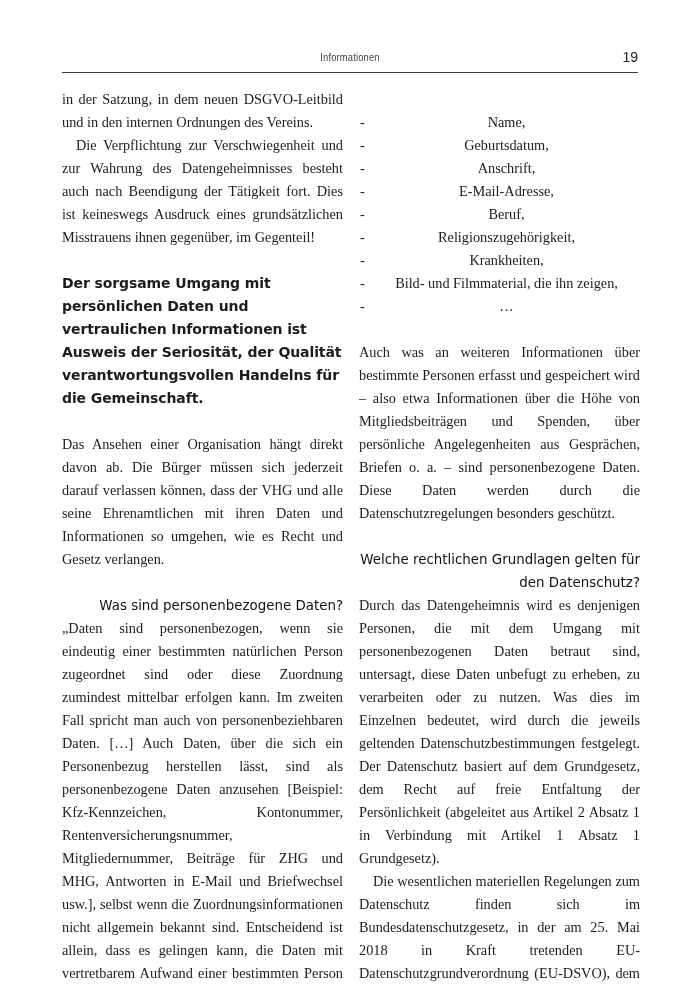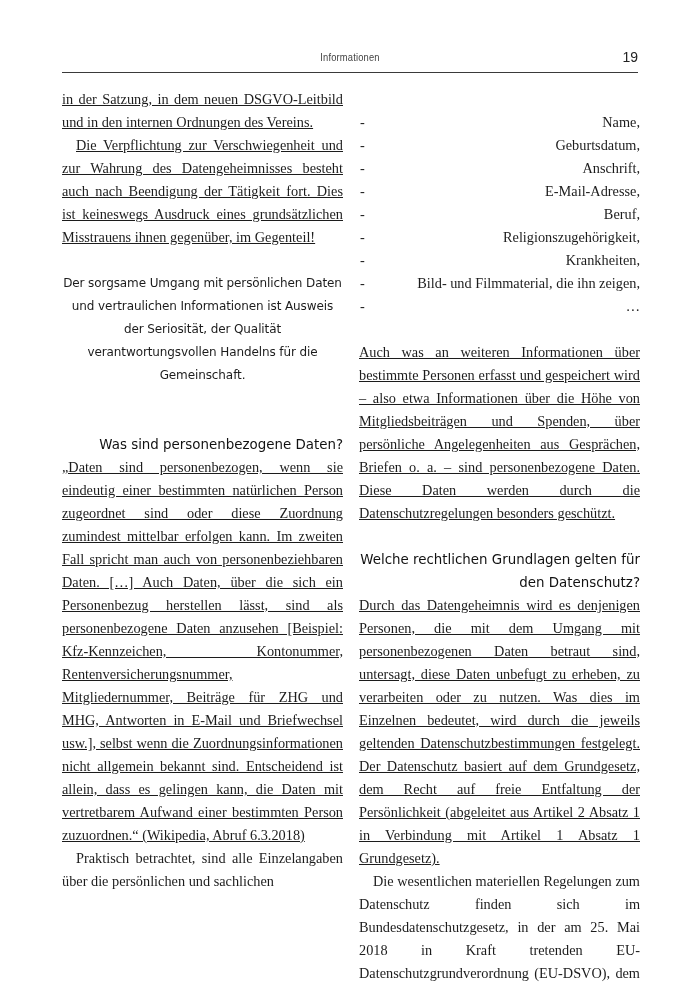--- a/index.html
+++ b/index.html
@@ -7,43 +7,44 @@
   .page { position: absolute; left: 0; top: 0; width: 700px; height: 988px; }
   .running-head { position: absolute; left: 62px; top: 50px; width: 576px; height: 22px; border-bottom: 1px solid #3a3a3a; }
   .running-title { position: absolute; left: 0; right: 0; top: 1px; text-align: center; font-family: "Liberation Sans", sans-serif; font-size: 11px; color: #444; letter-spacing: 0.2px; transform: scaleX(0.85); }
   .page-number { position: absolute; right: 0; top: -1px; font-family: "Liberation Sans", sans-serif; font-size: 14px; color: #222; margin-left: 16px; }
   .col { position: absolute; top: 88px; width: 281px; font-family: "Liberation Serif", serif; font-size: 14.3px; line-height: 23px; text-align: justify; hyphens: manual; }
   .col-left { left: 62px; }
   .col-right { left: 359px; }
   .col p { margin: 0; }
   .indent { text-indent: 14px; }
   .gap { height: 23px; }
-  .bold-note { font-family: "DejaVu Sans", sans-serif; font-weight: normal; font-size: 12px; line-height: 23px; text-align: center; letter-spacing: -0.1px; }
+  .bold-note { font-family: "DejaVu Sans", sans-serif; font-weight: bold; font-size: 14px; line-height: 23px; text-align: left; letter-spacing: -0.1px; }
   .heading { font-family: "DejaVu Sans", sans-serif; font-size: 13.4px; line-height: 23px; font-weight: normal; margin: 0; text-align: right; color: #111; }
-  .dash-list { list-style: none; margin: 0; padding: 0; text-align: right; }
+  .dash-list { list-style: none; margin: 0; padding: 0; text-align: center; }
   .dash-list li { padding-left: 14px; position: relative; }
   .dash-list li::before { content: "-"; position: absolute; left: 1px; }
-  .last-line { text-align-last: left; text-decoration: underline; }
+  .last-line { text-align-last: left; }
 </style>
 </head>
 <body>
 
 <div class="page">
 
   <div class="running-head">
     <span class="running-title">Informationen</span>
     <span class="page-number">19</span>
   </div>
 
   <div class="col col-left">
     <p class="last-line">in der Satzung, in dem neuen DSGVO-Leitbild und in den internen Ordnungen des Vereins.</p>
     <p class="indent last-line">Die Verpflichtung zur Verschwiegenheit und zur Wahrung des Datengeheimnisses besteht auch nach Beendigung der Tätigkeit fort. Dies ist keineswegs Ausdruck eines grundsätzlichen Misstrauens ihnen gegenüber, im Gegenteil!</p>
     <div class="gap"></div>
     <p class="bold-note">Der sorgsame Umgang mit persönlichen Daten und vertraulichen Informationen ist Ausweis der Seriosität, der Qualität verantwortungsvollen Handelns für die Gemeinschaft.</p>
     <div class="gap"></div>
+    <p class="last-line">Das Ansehen einer Organisation hängt direkt davon ab. Die Bürger müssen sich jederzeit darauf verlassen können, dass der VHG und alle seine Ehrenamtlichen mit ihren Daten und Informationen so umgehen, wie es Recht und Gesetz verlangen.</p>
     <div class="gap"></div>
     <h3 class="heading">Was sind personenbezogene Daten?</h3>
     <p class="last-line">„Daten sind personenbezogen, wenn sie eindeutig einer bestimmten natürlichen Person zugeordnet sind oder diese Zuordnung zumindest mittelbar erfolgen kann. Im zweiten Fall spricht man auch von personenbeziehbaren Daten. […] Auch Daten, über die sich ein Personenbezug herstellen lässt, sind als personenbezogene Daten anzusehen [Beispiel: Kfz-Kennzeichen, Kontonummer, Rentenversicherungsnummer, Mitgliedernummer, Beiträge für ZHG und MHG, Antworten in E-Mail und Briefwechsel usw.], selbst wenn die Zuordnungsinformationen nicht allgemein bekannt sind. Entscheidend ist allein, dass es gelingen kann, die Daten mit vertretbarem Aufwand einer bestimmten Person zuzuordnen.“ (Wikipedia, Abruf 6.3.2018)</p>
     <p class="indent">Praktisch betrachtet, sind alle Einzelangaben über die persönlichen und sachlichen</p>
   </div>
 
   <div class="col col-right">
     <div class="gap"></div>
     <ul class="dash-list">
       <li>Name,</li>

